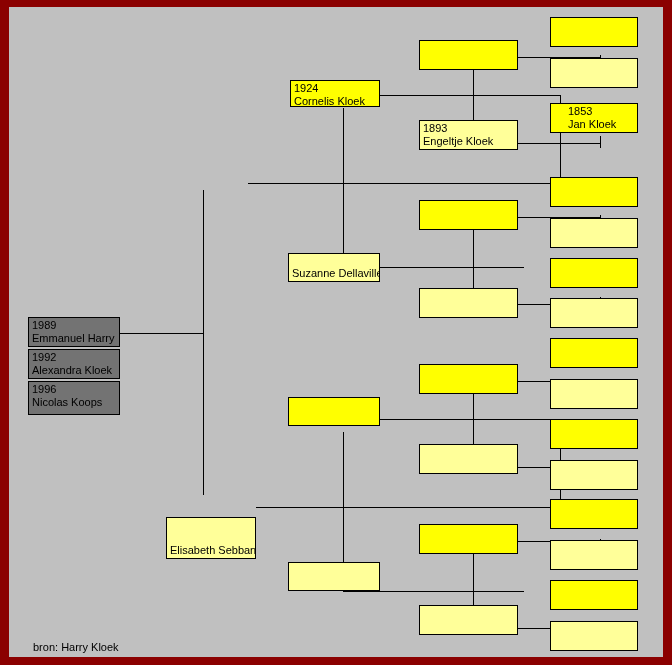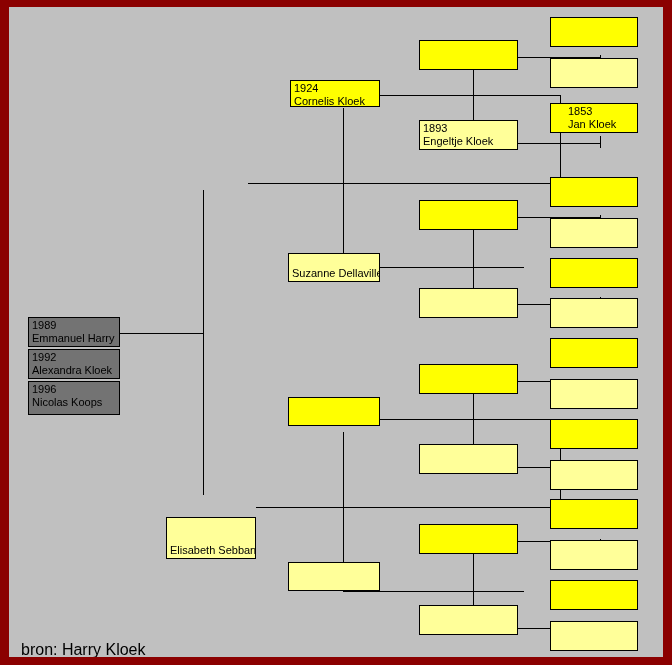--- a/index.html
+++ b/index.html
@@ -32,23 +32,23 @@
     top: 6px;
     font-size: 19px;
     font-weight: bold;
     font-style: italic;
     color: #000;
     letter-spacing: 0px;
     white-space: nowrap;
   }
   #footer-note {
     position: absolute;
-    left: 12px;
+    left: 24px;
     top: 634px;
-    font-size: 16px;
+    font-size: 11px;
     color: #000;
     white-space: nowrap;
   }
   .node {
     position: absolute;
     box-sizing: border-box;
     border: 1px solid #000;
     overflow: hidden;
     padding: 1px 2px 0 3px;
     line-height: 13px;

